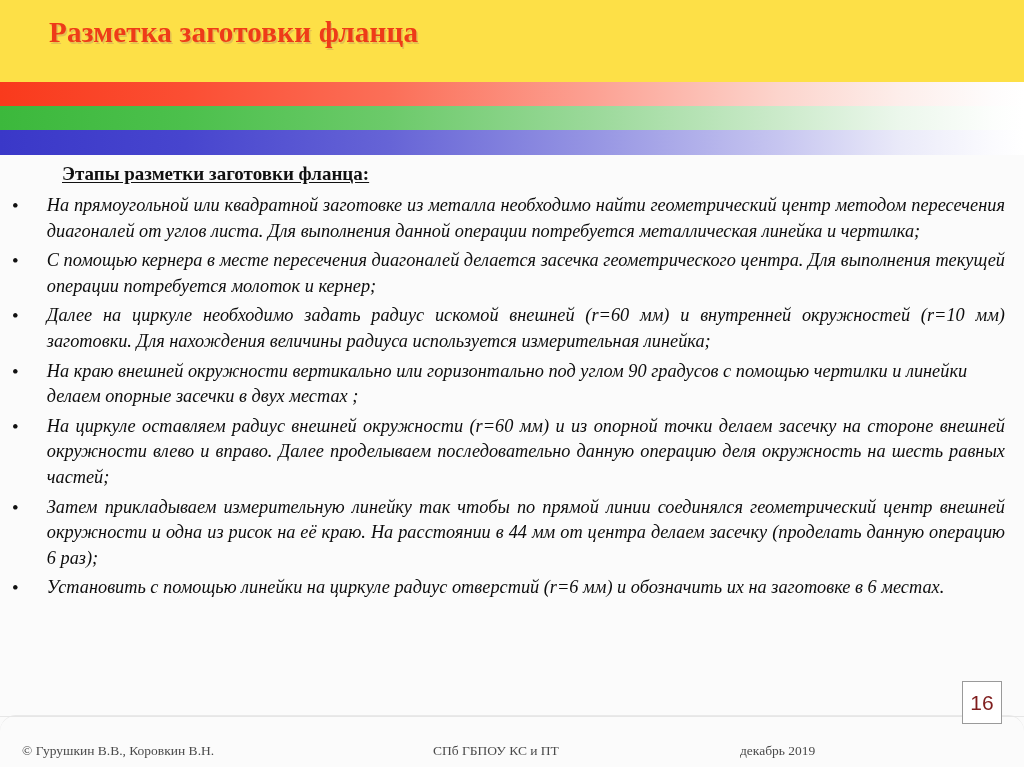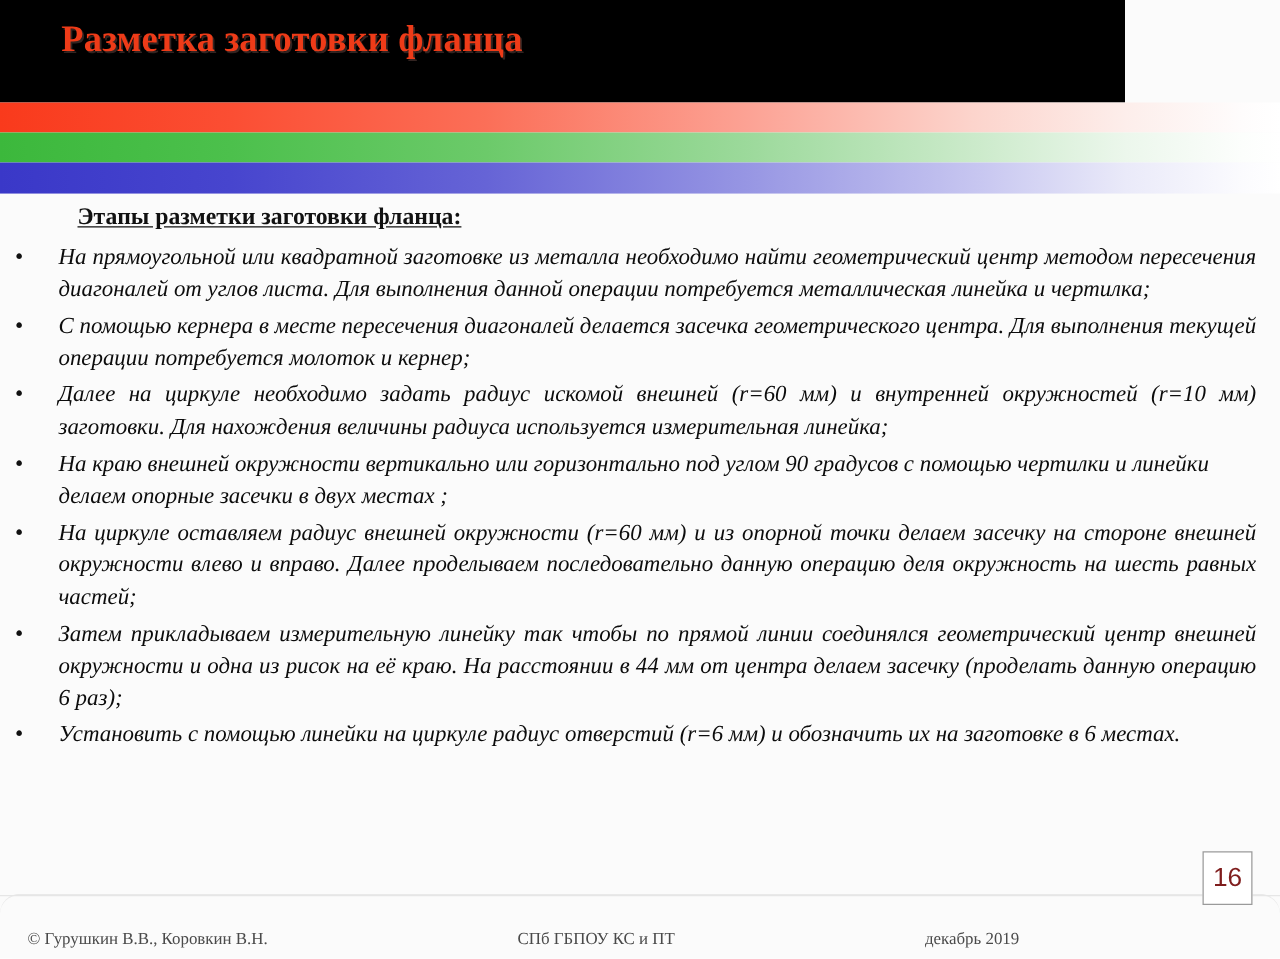--- a/index.html
+++ b/index.html
@@ -22,23 +22,23 @@
     height: 767px;
     background: #fbfbfb;
     box-sizing: border-box;
   }
 
   
   .title-area {
     position: absolute;
     left: 0;
     top: 0;
-    width: 900px;
+    width: 1024px;
     height: 82px;
-    background: #000000;
+    background: #fde047;
   }
   .slide-title {
     position: absolute;
     left: 49px;
     top: 14px;
     font-family: "Liberation Serif", "DejaVu Serif", serif;
     font-weight: bold;
     font-size: 30px;
     line-height: 36px;
     letter-spacing: 0.2px;
@@ -164,21 +164,21 @@
   .footer-text {
     position: absolute;
     top: 26px;
     font-family: "Liberation Serif", "DejaVu Serif", serif;
     font-size: 13.5px;
     line-height: 17px;
     color: #4a4a4a;
     white-space: nowrap;
   }
   .footer-copyright { left: 22px; }
-  .footer-org { left: 414px; }
+  .footer-org { left: 433px; }
   .footer-date { left: 740px; text-align: center; }
 
   .page-number-box {
     position: absolute;
     left: 962px;
     top: 681px;
     width: 40px;
     height: 43px;
     background: #ffffff;
     border: 1px solid #9a9a9a;

